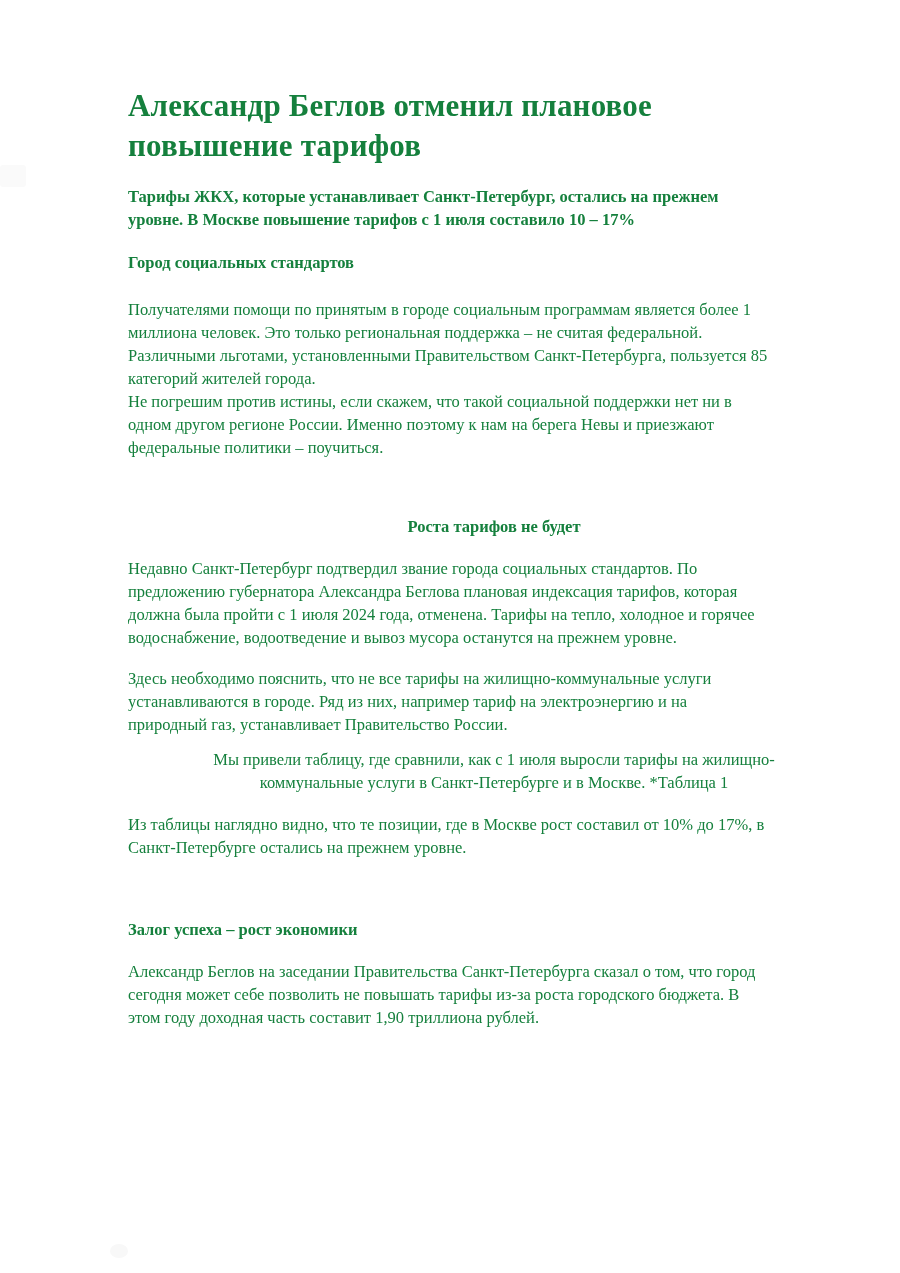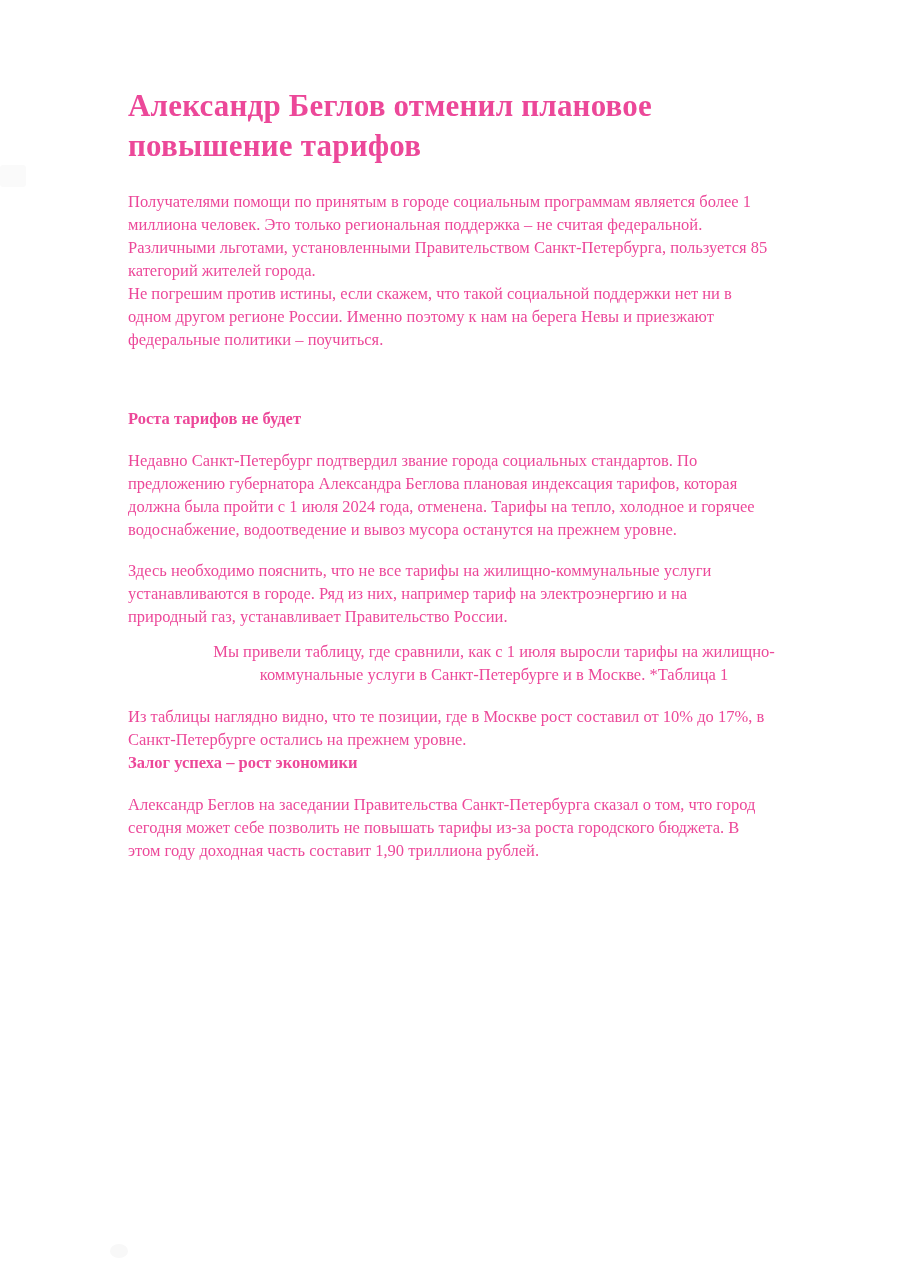--- a/index.html
+++ b/index.html
@@ -5,21 +5,21 @@
   html, body { margin: 0; padding: 0; }
   body { background: #ffffff; }
 
   .page {
     position: relative;
     width: 900px;
     height: 1273px;
     background: #ffffff;
     overflow: hidden;
     font-family: "Liberation Serif", "DejaVu Serif", serif;
-    color: #ec4899;
+    color: #15803d;
   }
 
   .content {
     position: absolute;
     left: 128px;
     top: 0;
     width: 732px;
   }
 
   .doc-title {
@@ -33,22 +33,22 @@
   .lead, .heading, .para {
     font-size: 16.5px;
     line-height: 23px;
     white-space: pre-line;
   }
 
   .lead    { font-weight: bold; }
   .heading { font-weight: bold; }
 
   .mt-86 { margin-top: 86px; }
-  .mt-59 { }
-  .mt-56 { margin-top: 56px; }
+  .mt-59 { margin-top: 59px; }
+  .mt-56 { margin-top: 56px; text-align: center; }
   .mt-20 { margin-top: 20px; }
   .mt-19 { margin-top: 19px; }
   .mt-15 { margin-top: 18px; }
   .mt-14 { margin-top: 24px; }
   .mt-13 { }
   .mt-12 { margin-top: 12px; text-align: center; }
 
   .artifact {
     position: absolute;
     pointer-events: none;
@@ -67,21 +67,24 @@
 
 <div class="page">
   <div class="artifact artifact-1"></div>
   <div class="artifact artifact-2"></div>
 
   <div class="content">
 
     <div class="doc-title mt-86">Александр Беглов отменил плановое
 повышение тарифов</div>
 
+    <div class="lead mt-19">Тарифы ЖКХ, которые устанавливает Санкт-Петербург, остались на прежнем
+уровне. В Москве повышение тарифов с 1 июля составило 10 – 17%</div>
 
+    <div class="heading mt-20">Город социальных стандартов</div>
     <div class="para mt-14">Получателями помощи по принятым в городе социальным программам является более 1
 миллиона человек. Это только региональная поддержка – не считая федеральной.
 Различными льготами, установленными Правительством Санкт-Петербурга, пользуется 85
 категорий жителей города.</div>
     <div class="para mt-13">Не погрешим против истины, если скажем, что такой социальной поддержки нет ни в
 одном другом регионе России. Именно поэтому к нам на берега Невы и приезжают
 федеральные политики – поучиться.</div>
 
     <div class="heading mt-56">Роста тарифов не будет</div>
     <div class="para mt-19">Недавно Санкт-Петербург подтвердил звание города социальных стандартов. По

